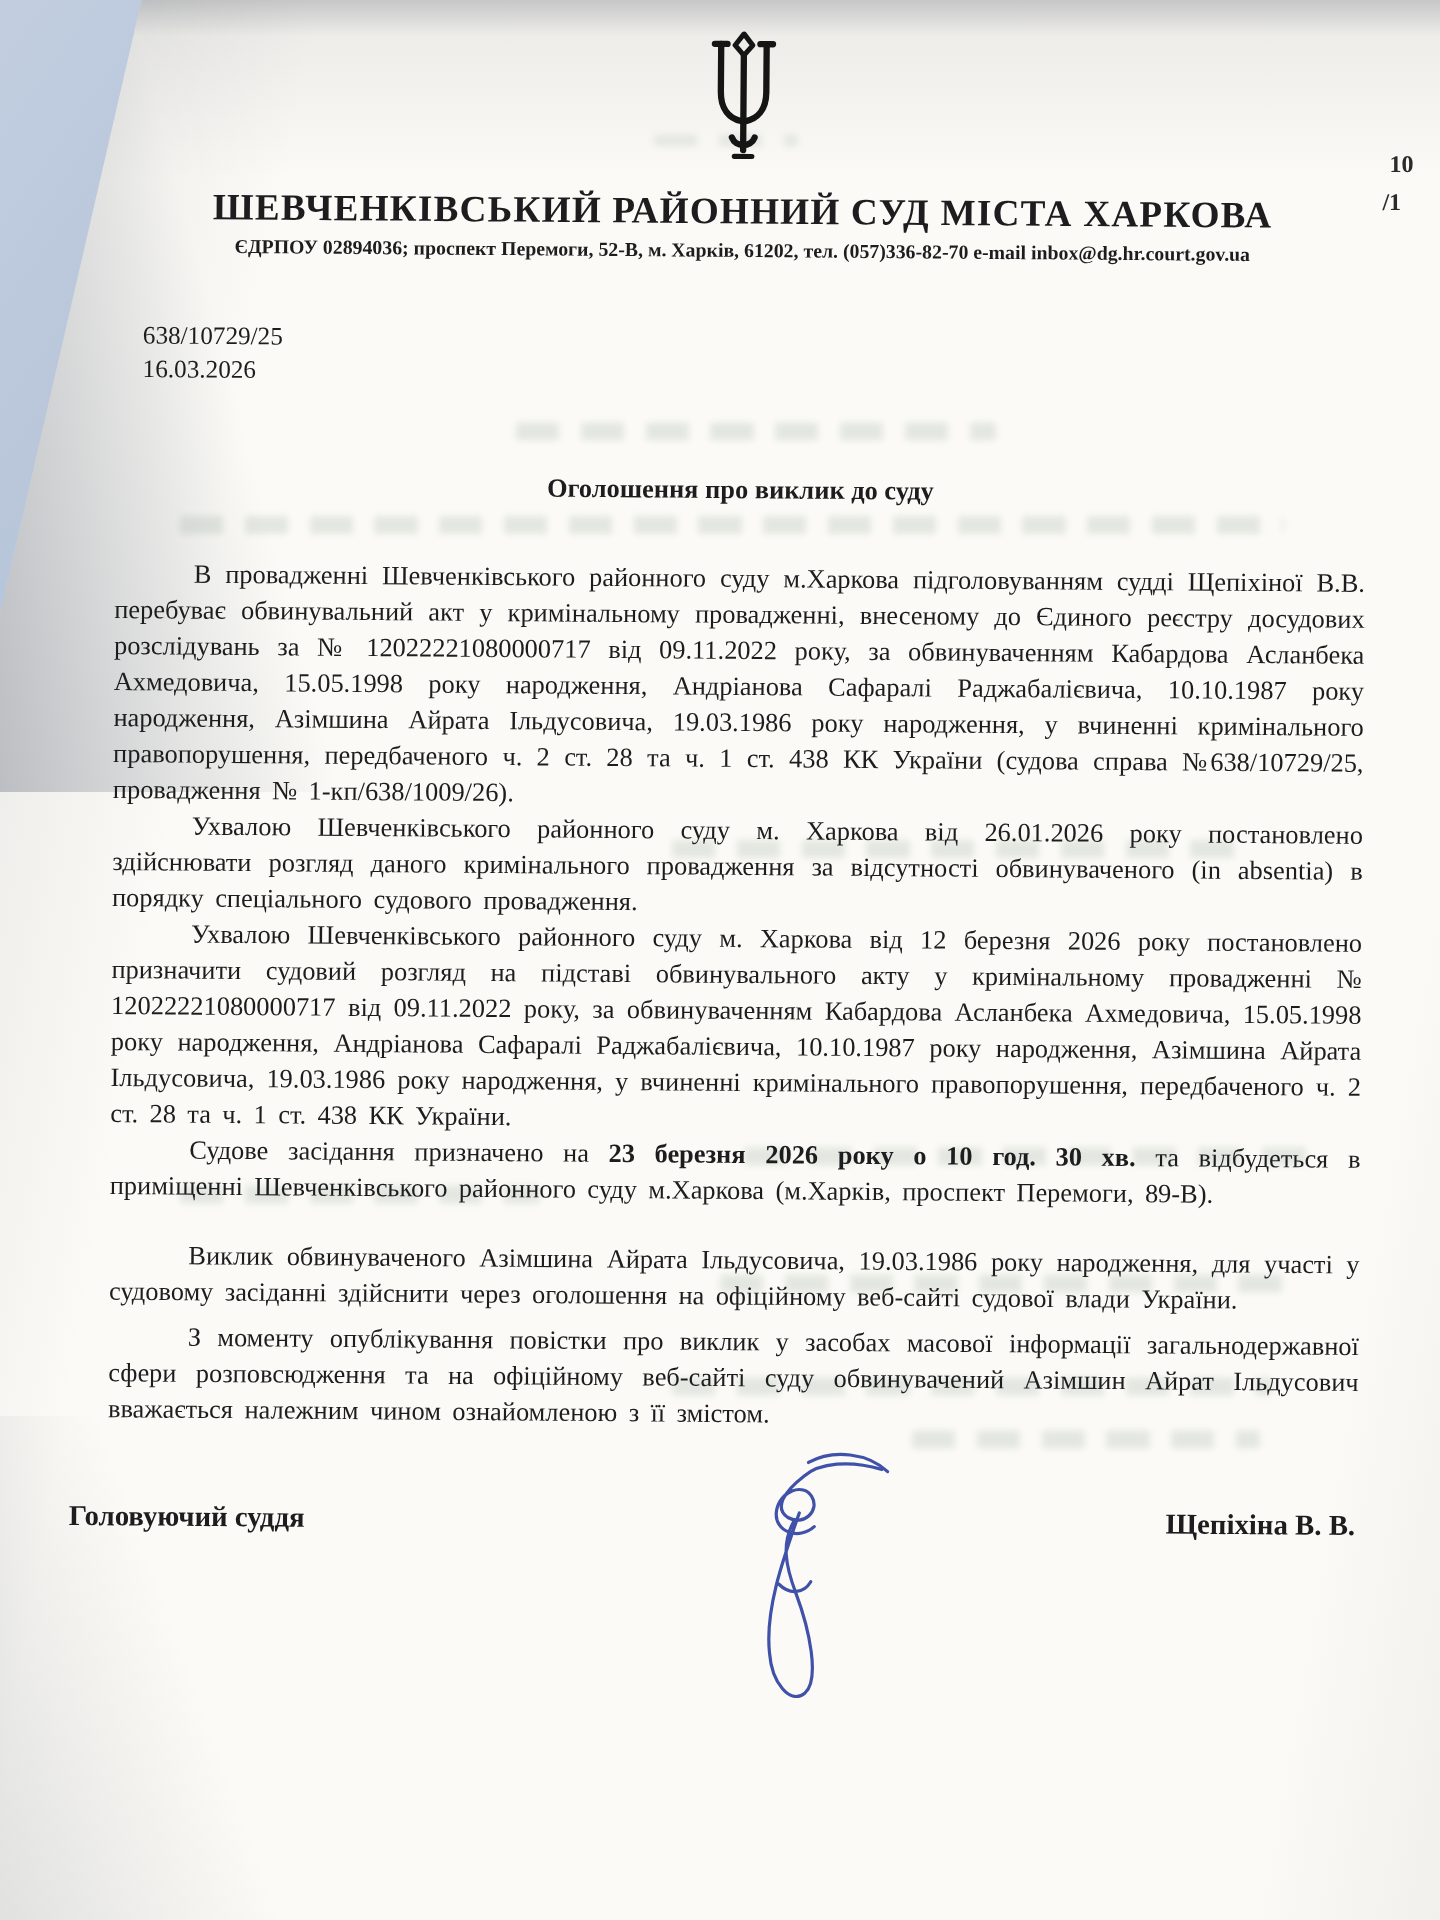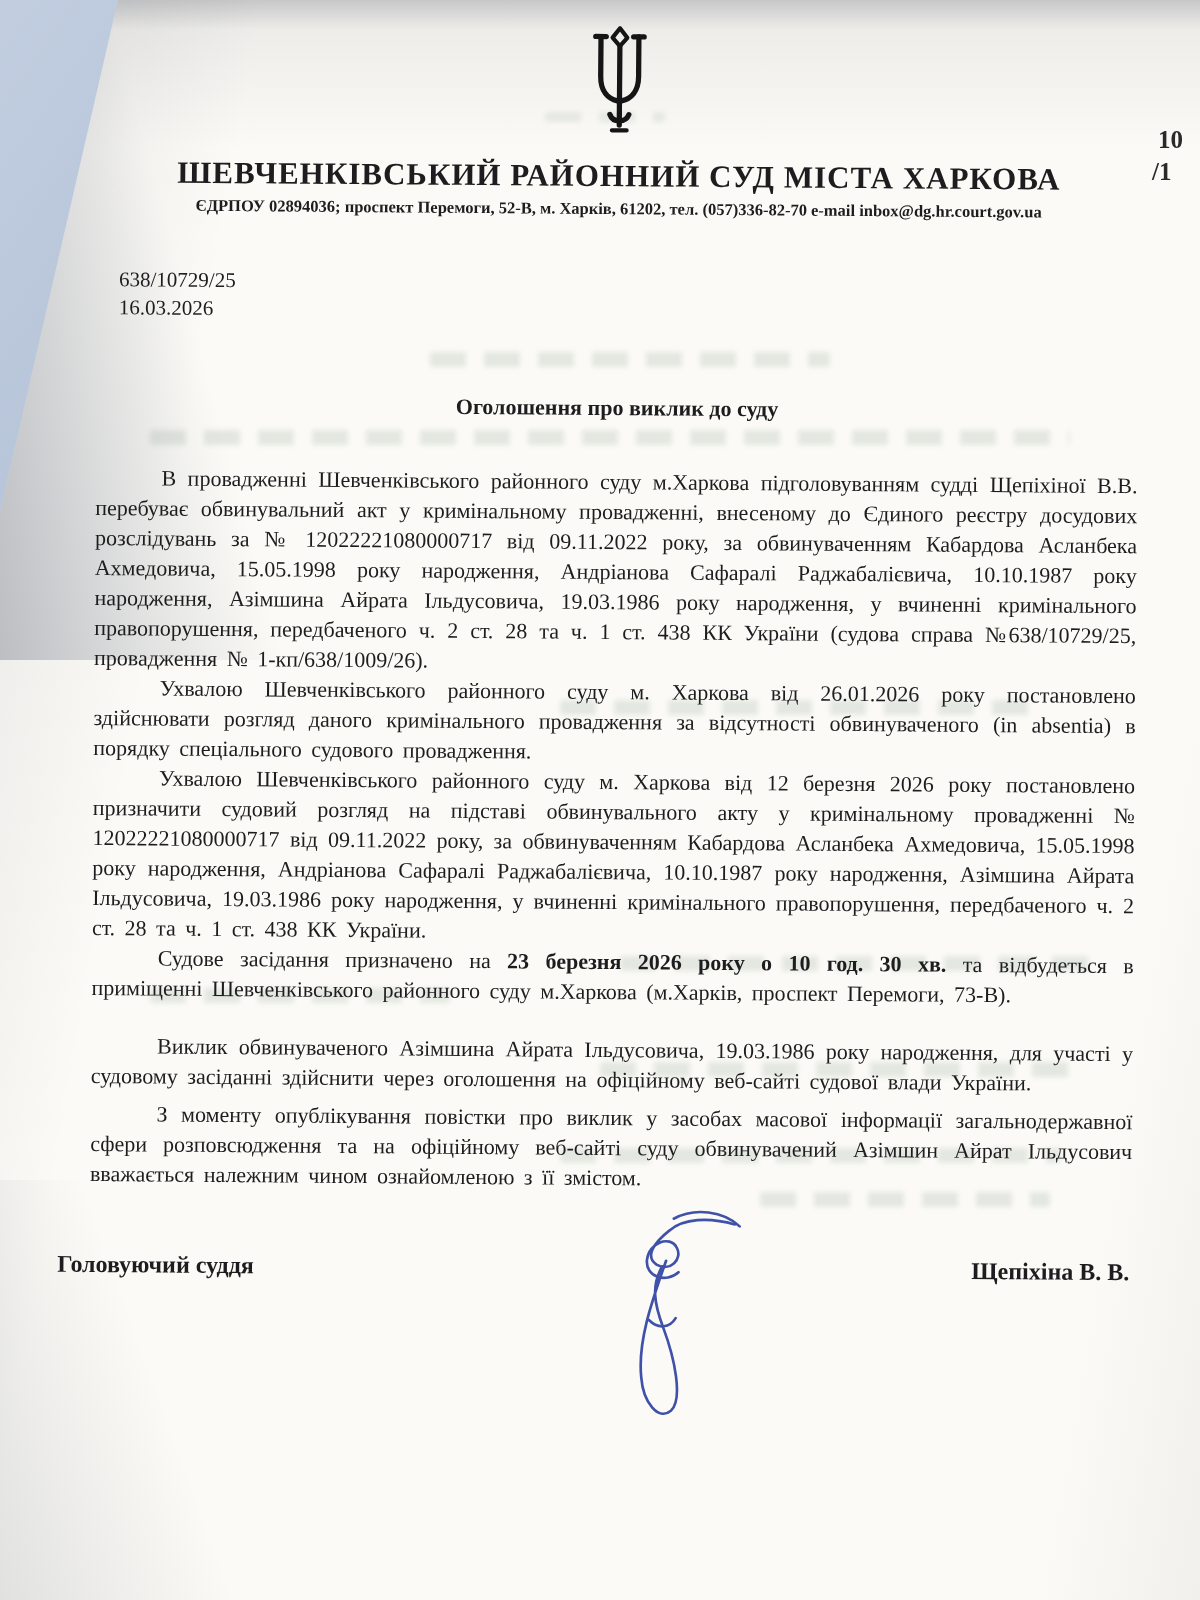--- a/index.html
+++ b/index.html
@@ -36,21 +36,21 @@
   .g0 { left:545px; top:112px;  width:120px; height:10px; opacity:.22; }
   .g1 { left:430px; top:352px;  width:400px; }
   .g2 { left:150px; top:430px;  width:920px; }
   .g3 { left:560px; top:700px;  width:480px; }
   .g4 { left:620px; top:956px;  width:470px; }
   .g5 { left:150px; top:988px;  width:300px; }
   .g6 { left:600px; top:1062px; width:480px; }
   .g7 { left:560px; top:1148px; width:500px; }
   .g8 { left:760px; top:1192px; width:290px; }
 
-  .edge-fragment { position:absolute; font-weight:bold; font-size:25px; color:#2a2a2a; }
+  .edge-fragment { position:absolute; font-weight:bold; font-size:20px; color:#2a2a2a; }
   .ef1 { left:1158px; top:126px; }
   .ef2 { left:1152px; top:158px; }
 
   .content { position:absolute; left:0; top:0; width:1200px;
     padding:18px 60px 0 98px; color:#1d1d1f;
     transform:rotate(0.45deg); transform-origin:600px 160px; }
 
   .emblem { width:80px; margin:8px auto 0; display:block; }
   .court-name { text-align:center; font-weight:bold; font-size:31px;
     letter-spacing:1px; margin-top:14px; white-space:nowrap; margin-left:-20px; margin-right:-20px; }
@@ -118,21 +118,21 @@
         <div>638/10729/25</div>
         <div>16.03.2026</div>
       </div>
 
       <h2 class="doc-title">Оголошення про виклик до суду</h2>
 
       <div class="body-text">
         <p>В провадженні Шевченківського районного суду м.Харкова підголовуванням судді Щепіхіної В.В. перебуває обвинувальний акт у кримінальному провадженні, внесеному до Єдиного реєстру досудових розслідувань за № 12022221080000717 від 09.11.2022 року, за обвинуваченням Кабардова Асланбека Ахмедовича, 15.05.1998 року народження, Андріанова Сафаралі Раджабалієвича, 10.10.1987 року народження, Азімшина Айрата Ільдусовича, 19.03.1986 року народження, у вчиненні кримінального правопорушення, передбаченого ч. 2 ст. 28 та ч. 1 ст. 438 КК України (судова справа №638/10729/25, провадження № 1-кп/638/1009/26).</p>
         <p>Ухвалою Шевченківського районного суду м. Харкова від 26.01.2026 року постановлено здійснювати розгляд даного кримінального провадження за відсутності обвинуваченого (in absentia) в порядку спеціального судового провадження.</p>
         <p>Ухвалою Шевченківського районного суду м. Харкова від 12 березня 2026 року постановлено призначити судовий розгляд на підставі обвинувального акту у кримінальному провадженні № 12022221080000717 від 09.11.2022 року, за обвинуваченням Кабардова Асланбека Ахмедовича, 15.05.1998 року народження, Андріанова Сафаралі Раджабалієвича, 10.10.1987 року народження, Азімшина Айрата Ільдусовича, 19.03.1986 року народження, у вчиненні кримінального правопорушення, передбаченого ч. 2 ст. 28 та ч. 1 ст. 438 КК України.</p>
-        <p><span>Судове засідання призначено на </span><strong>23 березня 2026 року о 10 год. 30 хв.</strong><span> та відбудеться в приміщенні Шевченківського районного суду м.Харкова (м.Харків, проспект Перемоги, 73-В).</span></p>
+        <p><span>Судове засідання призначено на </span><strong>23 березня 2026 року о 10 год. 30 хв.</strong><span> та відбудеться в приміщенні Шевченківського районного суду м.Харкова (м.Харків, проспект Перемоги, 89-В).</span></p>
         <p class="spaced">Виклик обвинуваченого Азімшина Айрата Ільдусовича, 19.03.1986 року народження, для участі у судовому засіданні здійснити через оголошення на офіційному веб-сайті судової влади України.</p>
         <p class="small-gap">З моменту опублікування повістки про виклик у засобах масової інформації загальнодержавної сфери розповсюдження та на офіційному веб-сайті суду обвинувачений Азімшин Айрат Ільдусович вважається належним чином ознайомленою з її змістом.</p>
       </div>
 
       <div class="sign-row">
         <div class="signer-role">Головуючий суддя</div>
         <div class="signer-name">Щепіхіна В. В.</div>
       </div>
 
     </div>

